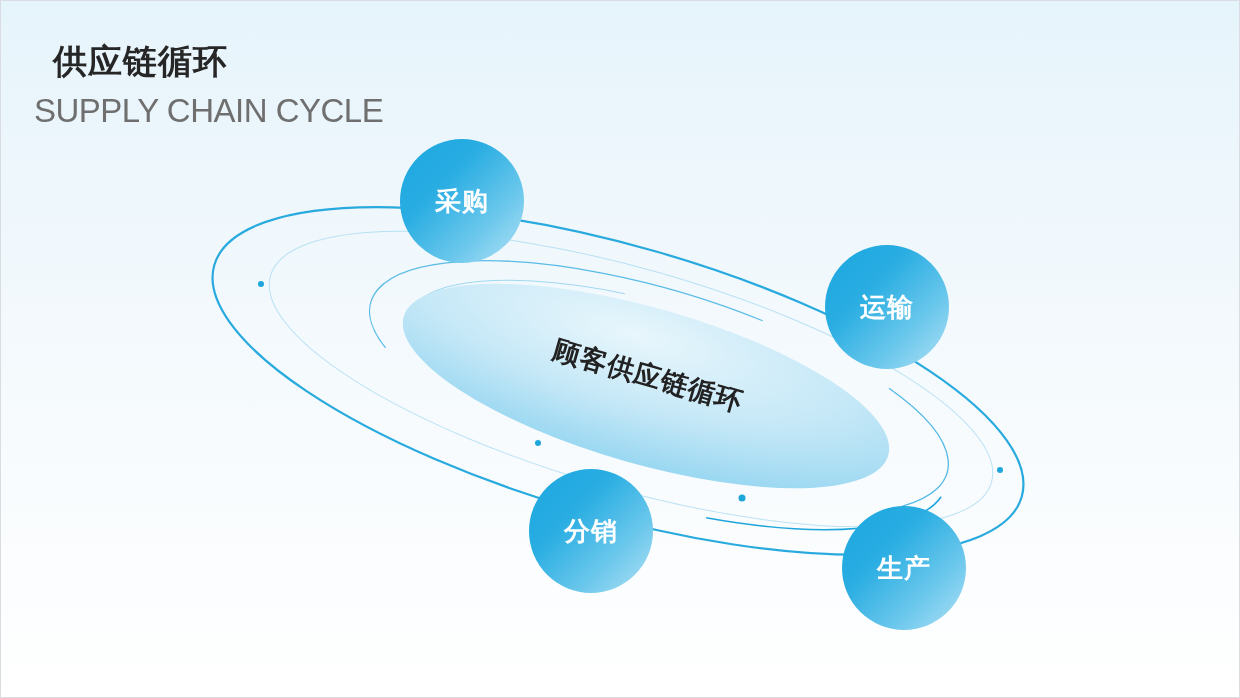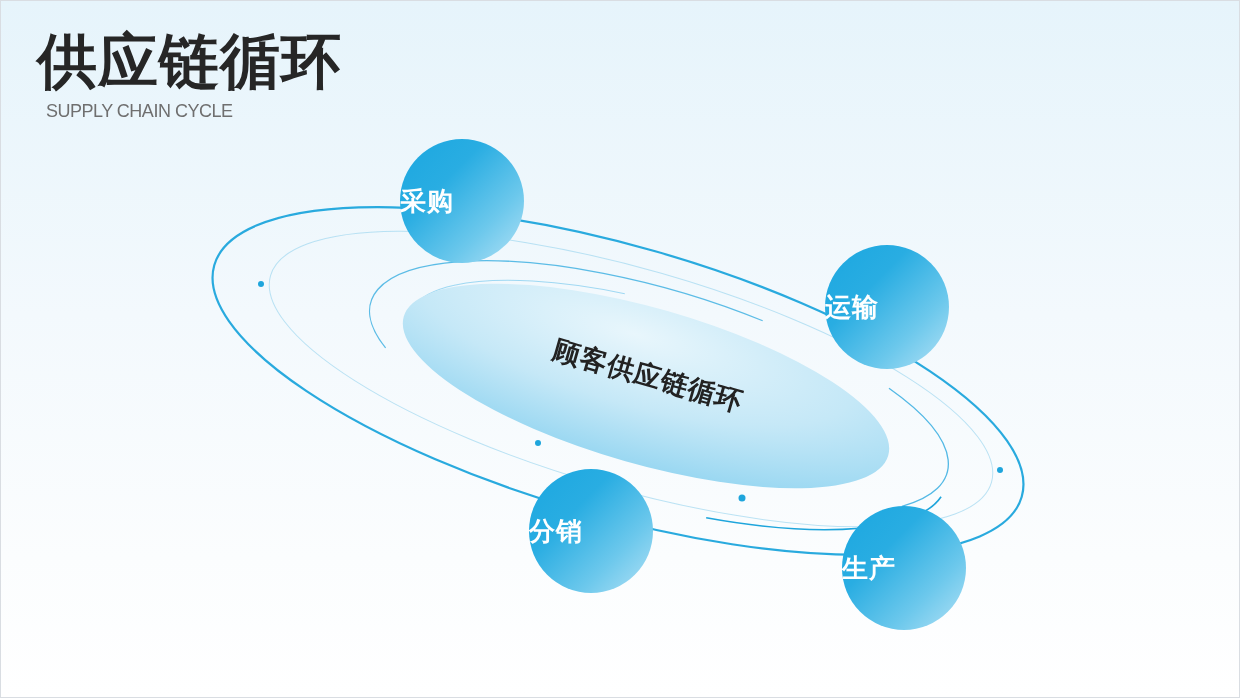--- a/index.html
+++ b/index.html
@@ -7,41 +7,41 @@
       width: 1240px; height: 698px; overflow: hidden;
       font-family: "DejaVu Sans", "Liberation Sans", sans-serif;
     }
     .slide {
       position: relative; width: 1238px; height: 696px;
       border: 1px solid #d9dde2;
       background: linear-gradient(180deg, #e6f4fb 0%, #f3f9fd 45%, #fbfdfe 80%, #ffffff 100%);
       overflow: hidden;
     }
     .title {
-      position: absolute; left: 36px; top: 30px;
-      font-size: 60px; font-weight: bold; color: #262626; letter-spacing: 1px;
+      position: absolute; left: 52px; top: 30px;
+      font-size: 34px; font-weight: bold; color: #262626; letter-spacing: 1px;
       line-height: 60px;
     }
     .subtitle {
-      position: absolute; left: 45px; top: 95px;
+      position: absolute; left: 33px; top: 95px;
       font-family: "Liberation Sans", sans-serif;
-      font-size: 18px; color: #6f6f6f; letter-spacing: -0.5px;
+      font-size: 33px; color: #6f6f6f; letter-spacing: -0.5px;
       line-height: 30px;
     }
     svg.orbits { position: absolute; left: 0; top: 0; }
     .center-label {
       position: absolute; left: 647px; top: 375px;
       transform: translate(-50%, -50%) rotate(16deg);
       font-size: 27px; font-weight: bold; color: #222;
       white-space: nowrap; letter-spacing: 1px;
     }
     .node {
       position: absolute; width: 124px; height: 124px; border-radius: 50%;
       background: linear-gradient(135deg, #1ba7e0 0%, #29ade2 35%, #6cc8ec 70%, #b4e2f6 100%);
-      display: flex; align-items: center; 
+      display: flex; align-items: center; justify-content: center;
     }
     .node span {
       color: #ffffff; font-size: 26px; font-weight: bold; letter-spacing: 1px;
     }
   </style>
 </head>
 <body>
 
 <div class="slide">
   <div class="title">供应链循环</div>

